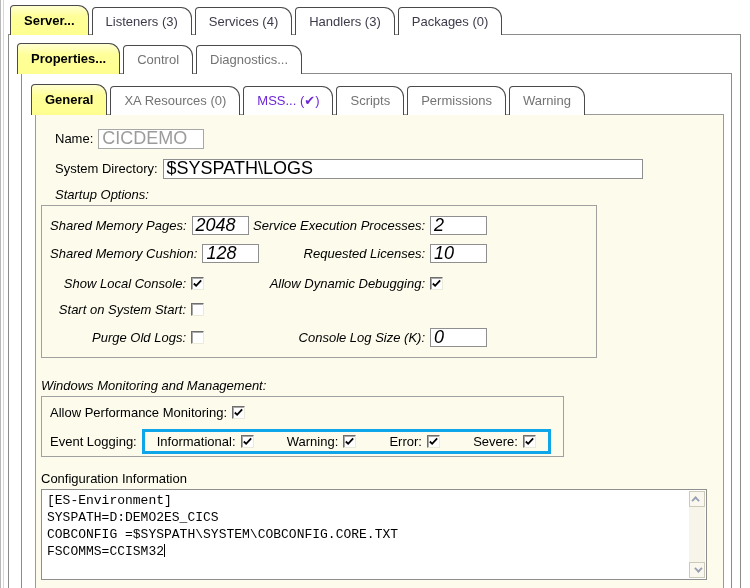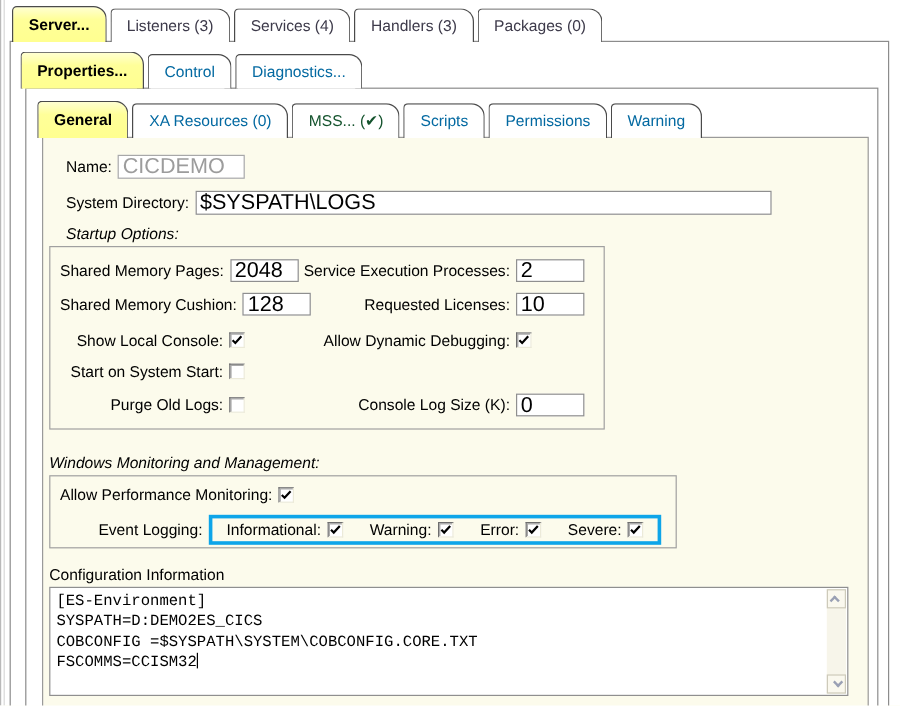--- a/index.html
+++ b/index.html
@@ -33,23 +33,23 @@
     cursor:pointer; white-space:nowrap;
   }
   .tabs2 .tab, .tabs3 .tab { height:29px; }
   .tab.active {
     background:linear-gradient(180deg,#ffffd2 0%, #ffff99 35%, #ffff90 100%);
     font-weight:bold; height:30px; position:relative; z-index:4;
   }
   .tabs2 .tab.active, .tabs3 .tab.active { height:31px; }
   .t1 span { color:#3d3a4a; }
   .t1.active span { color:#000; }
-  .tlink span { color:#0369a1; }
+  .tlink span { color:#737373; }
   .tab.active span { color:#000; }
-  .tab.muted span { color:#14532d; }
+  .tab.muted span { color:#6d28d9; }
 
   
   .content { position:absolute; left:5px; right:5px; top:0; padding-top:13px; }
   .row { display:flex; align-items:center; }
   .lbl { white-space:nowrap; }
 
   .tbox {
     height:20px; background:#fff; border:1px solid #8f8f8f;
     display:flex; align-items:center; padding:0 3px;
     font-size:18px; color:#000;
@@ -57,21 +57,21 @@
   .tbox.disabled { color:#9c9c9c; border-color:#a8a8a8; }
 
   .name-row { margin-left:14px; height:21px; }
   .name-row .tbox { width:106px; margin-left:5px; }
   .sys-row { margin-left:14px; margin-top:9px; height:21px; }
   .sys-row .tbox { width:480px; margin-left:5px; }
 
   .sect-title { margin:8px 0 2px 14px; height:16px;font-style:italic; }
 
   .gbox { border:1px solid #a0a0a0; background:transparent; }
-  .startup-box { width:463px; padding:9px 8px 10px 8px; }
+  .startup-box { width:556px; padding:9px 8px 10px 8px;font-style:italic; }
 
   .srow { display:flex; align-items:center; height:20px; margin-bottom:8px; }
   .crow { display:flex; align-items:center; height:16px; margin-bottom:10px; }
   .c1 { width:198px; display:flex; align-items:center; }
   .c2 { width:239px; display:flex; align-items:center; }
   .c1 .lbl, .c2 .lbl { flex:1; text-align:right; padding-right:5px; }
   .fld { width:57px; display:flex; align-items:center; }
   .fld .tbox { width:57px; height:19px; }
   .gap-top { margin-top:12px; }
 
@@ -81,21 +81,21 @@
     border:1px solid; border-color:#6e6e6e #ecead9 #ecead9 #6e6e6e;
     box-shadow:inset 1px 1px 0 rgba(64,64,64,.45);
     display:flex; align-items:center; justify-content:center;
   }
   .cb svg { width:11px; height:11px; display:block; }
   .cb.disabled { background:#ebe8da; }
 
   .monitor-box { width:523px; margin-left:0; padding:7px 8px 7px 8px; height:61px; }
   .perf-row { display:flex; align-items:center; height:16px; margin-bottom:9px; }
   .perf-row .cb { margin-left:5px; }
-  .event-row { display:flex; align-items:center;margin-left:32px; }
+  .event-row { display:flex; align-items:center; }
   .event-inner {
     border:3px solid #0ea5e9; height:25px; flex:1; margin-left:5px; margin-right:4px;
     display:flex; align-items:center; justify-content:space-between; padding:0 12px;
   }
   .pair { display:flex; align-items:center; }
   .pair .cb { margin-left:5px; }
 
   .config-title { margin:14px 0 2px 0; height:16px; }
   .config-box {
     position:relative; width:666px; height:91px; background:#fff;

